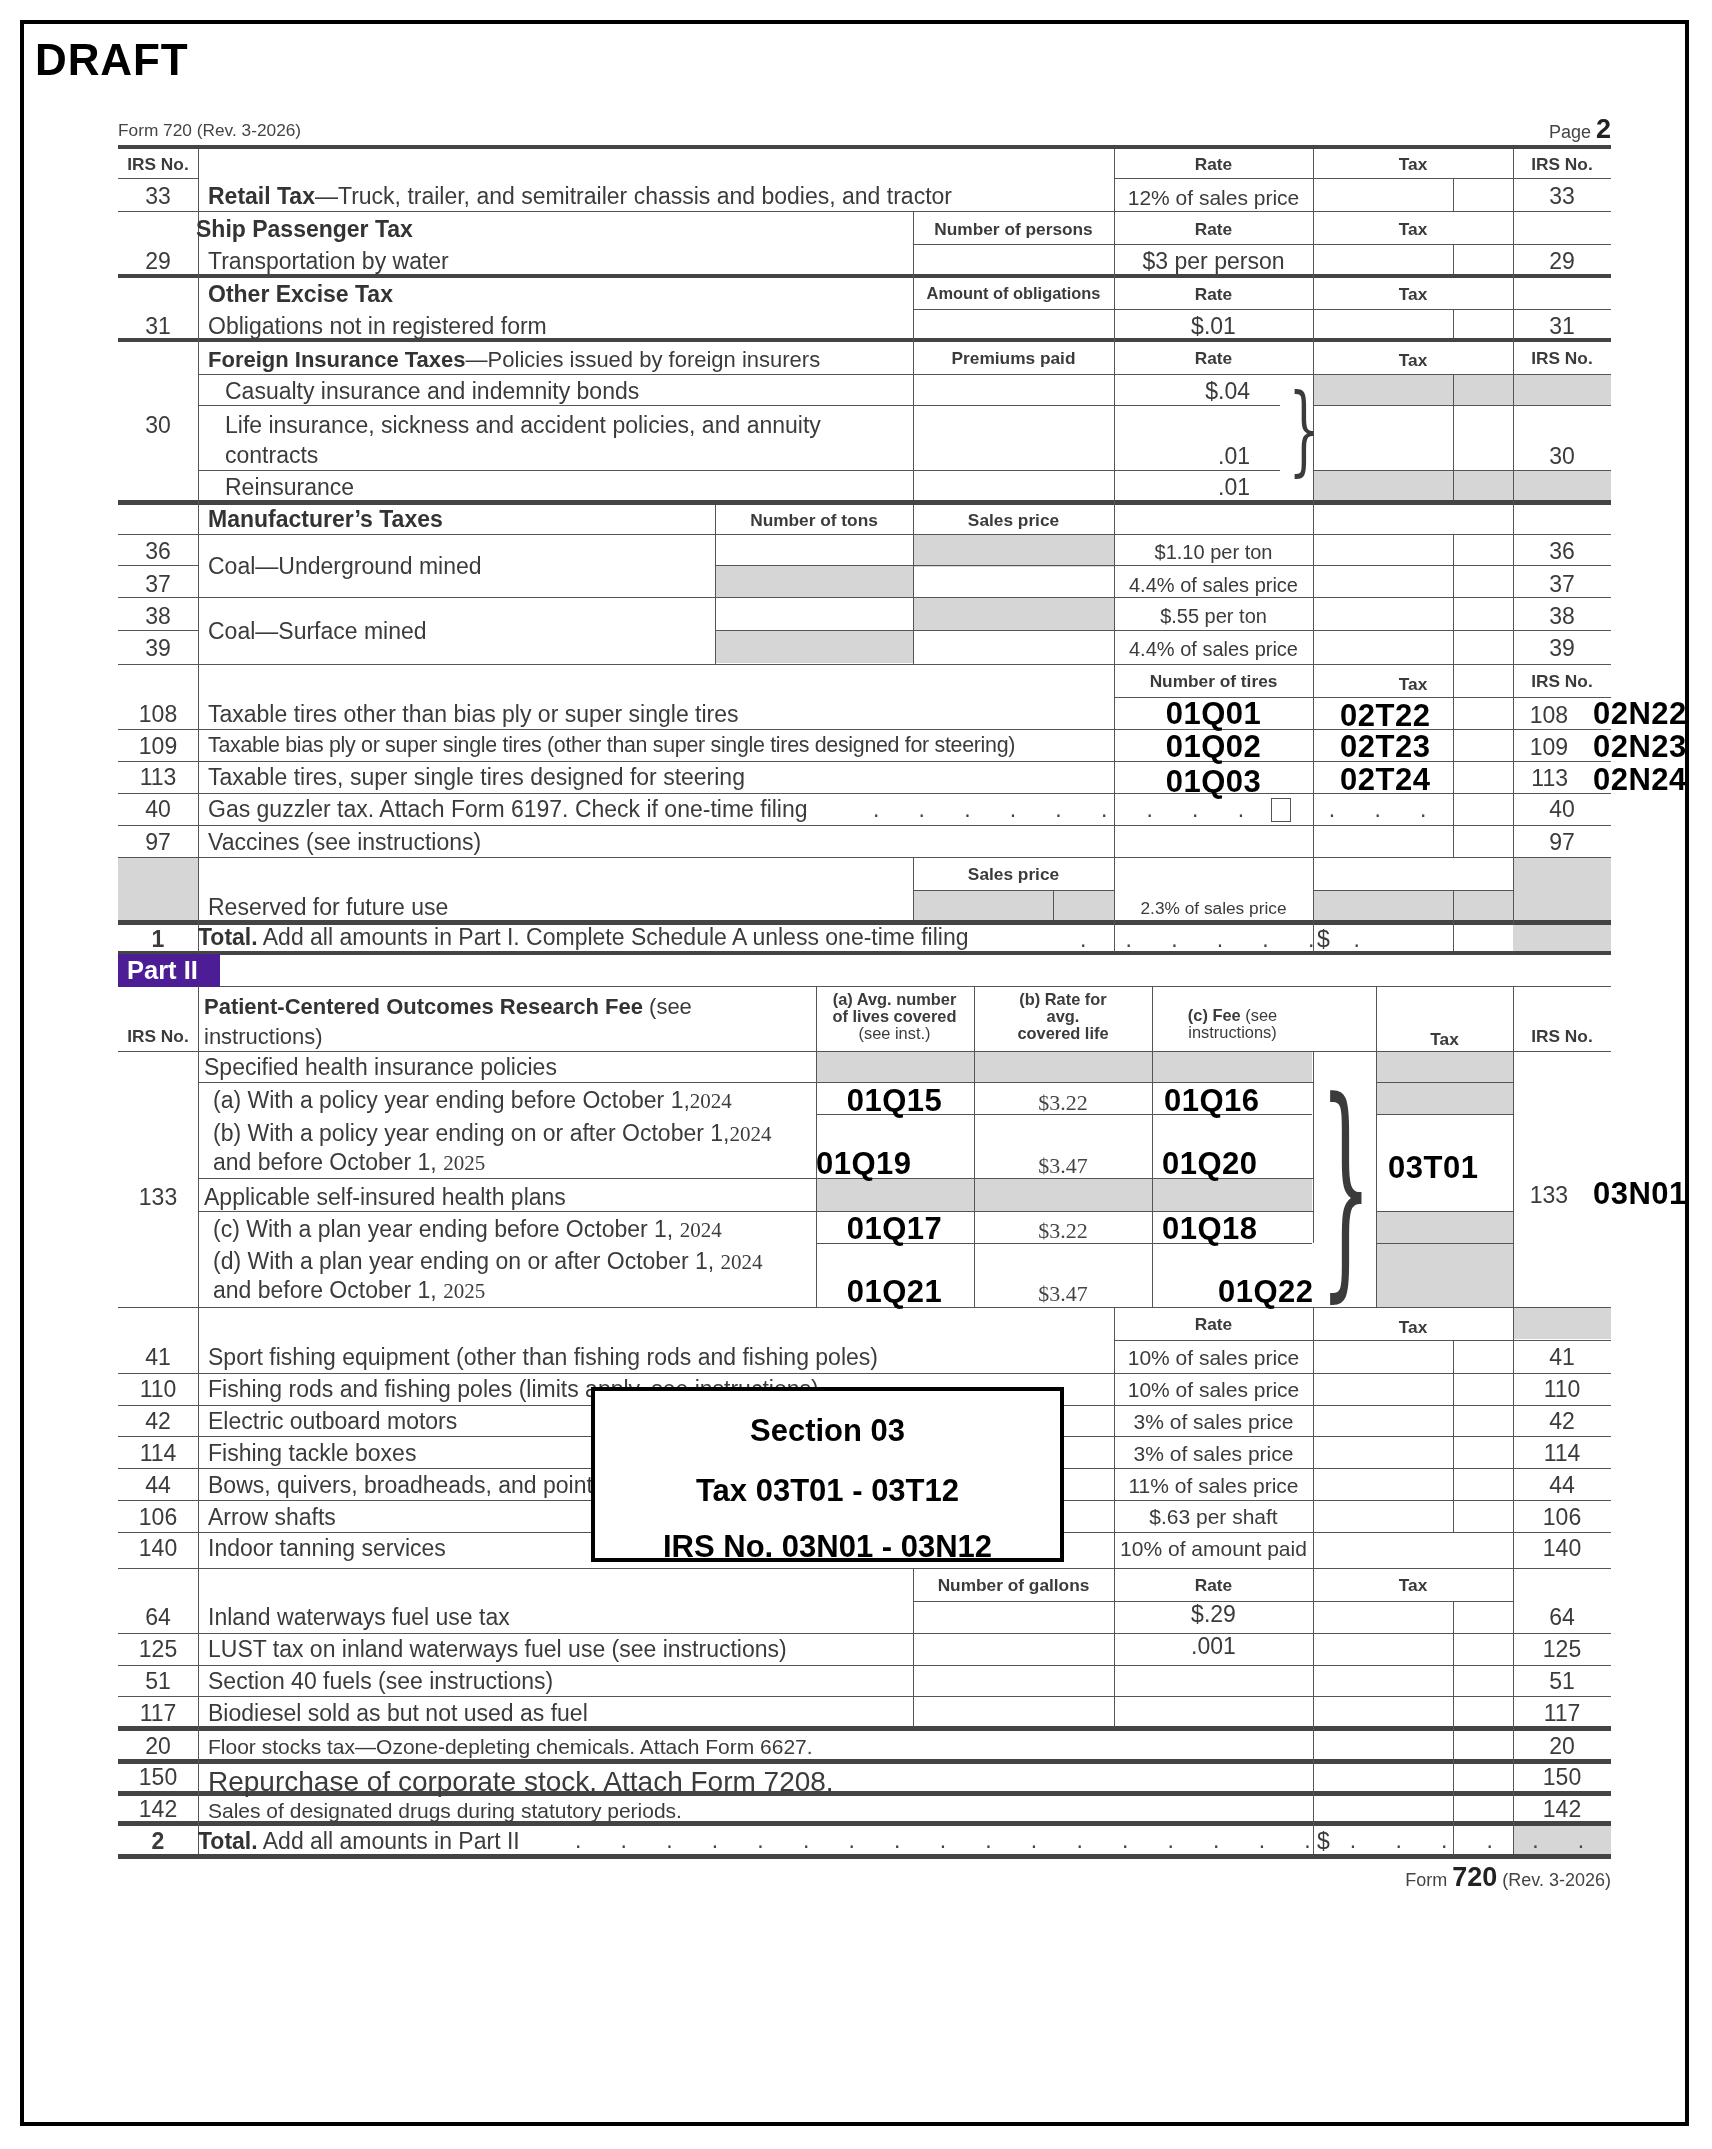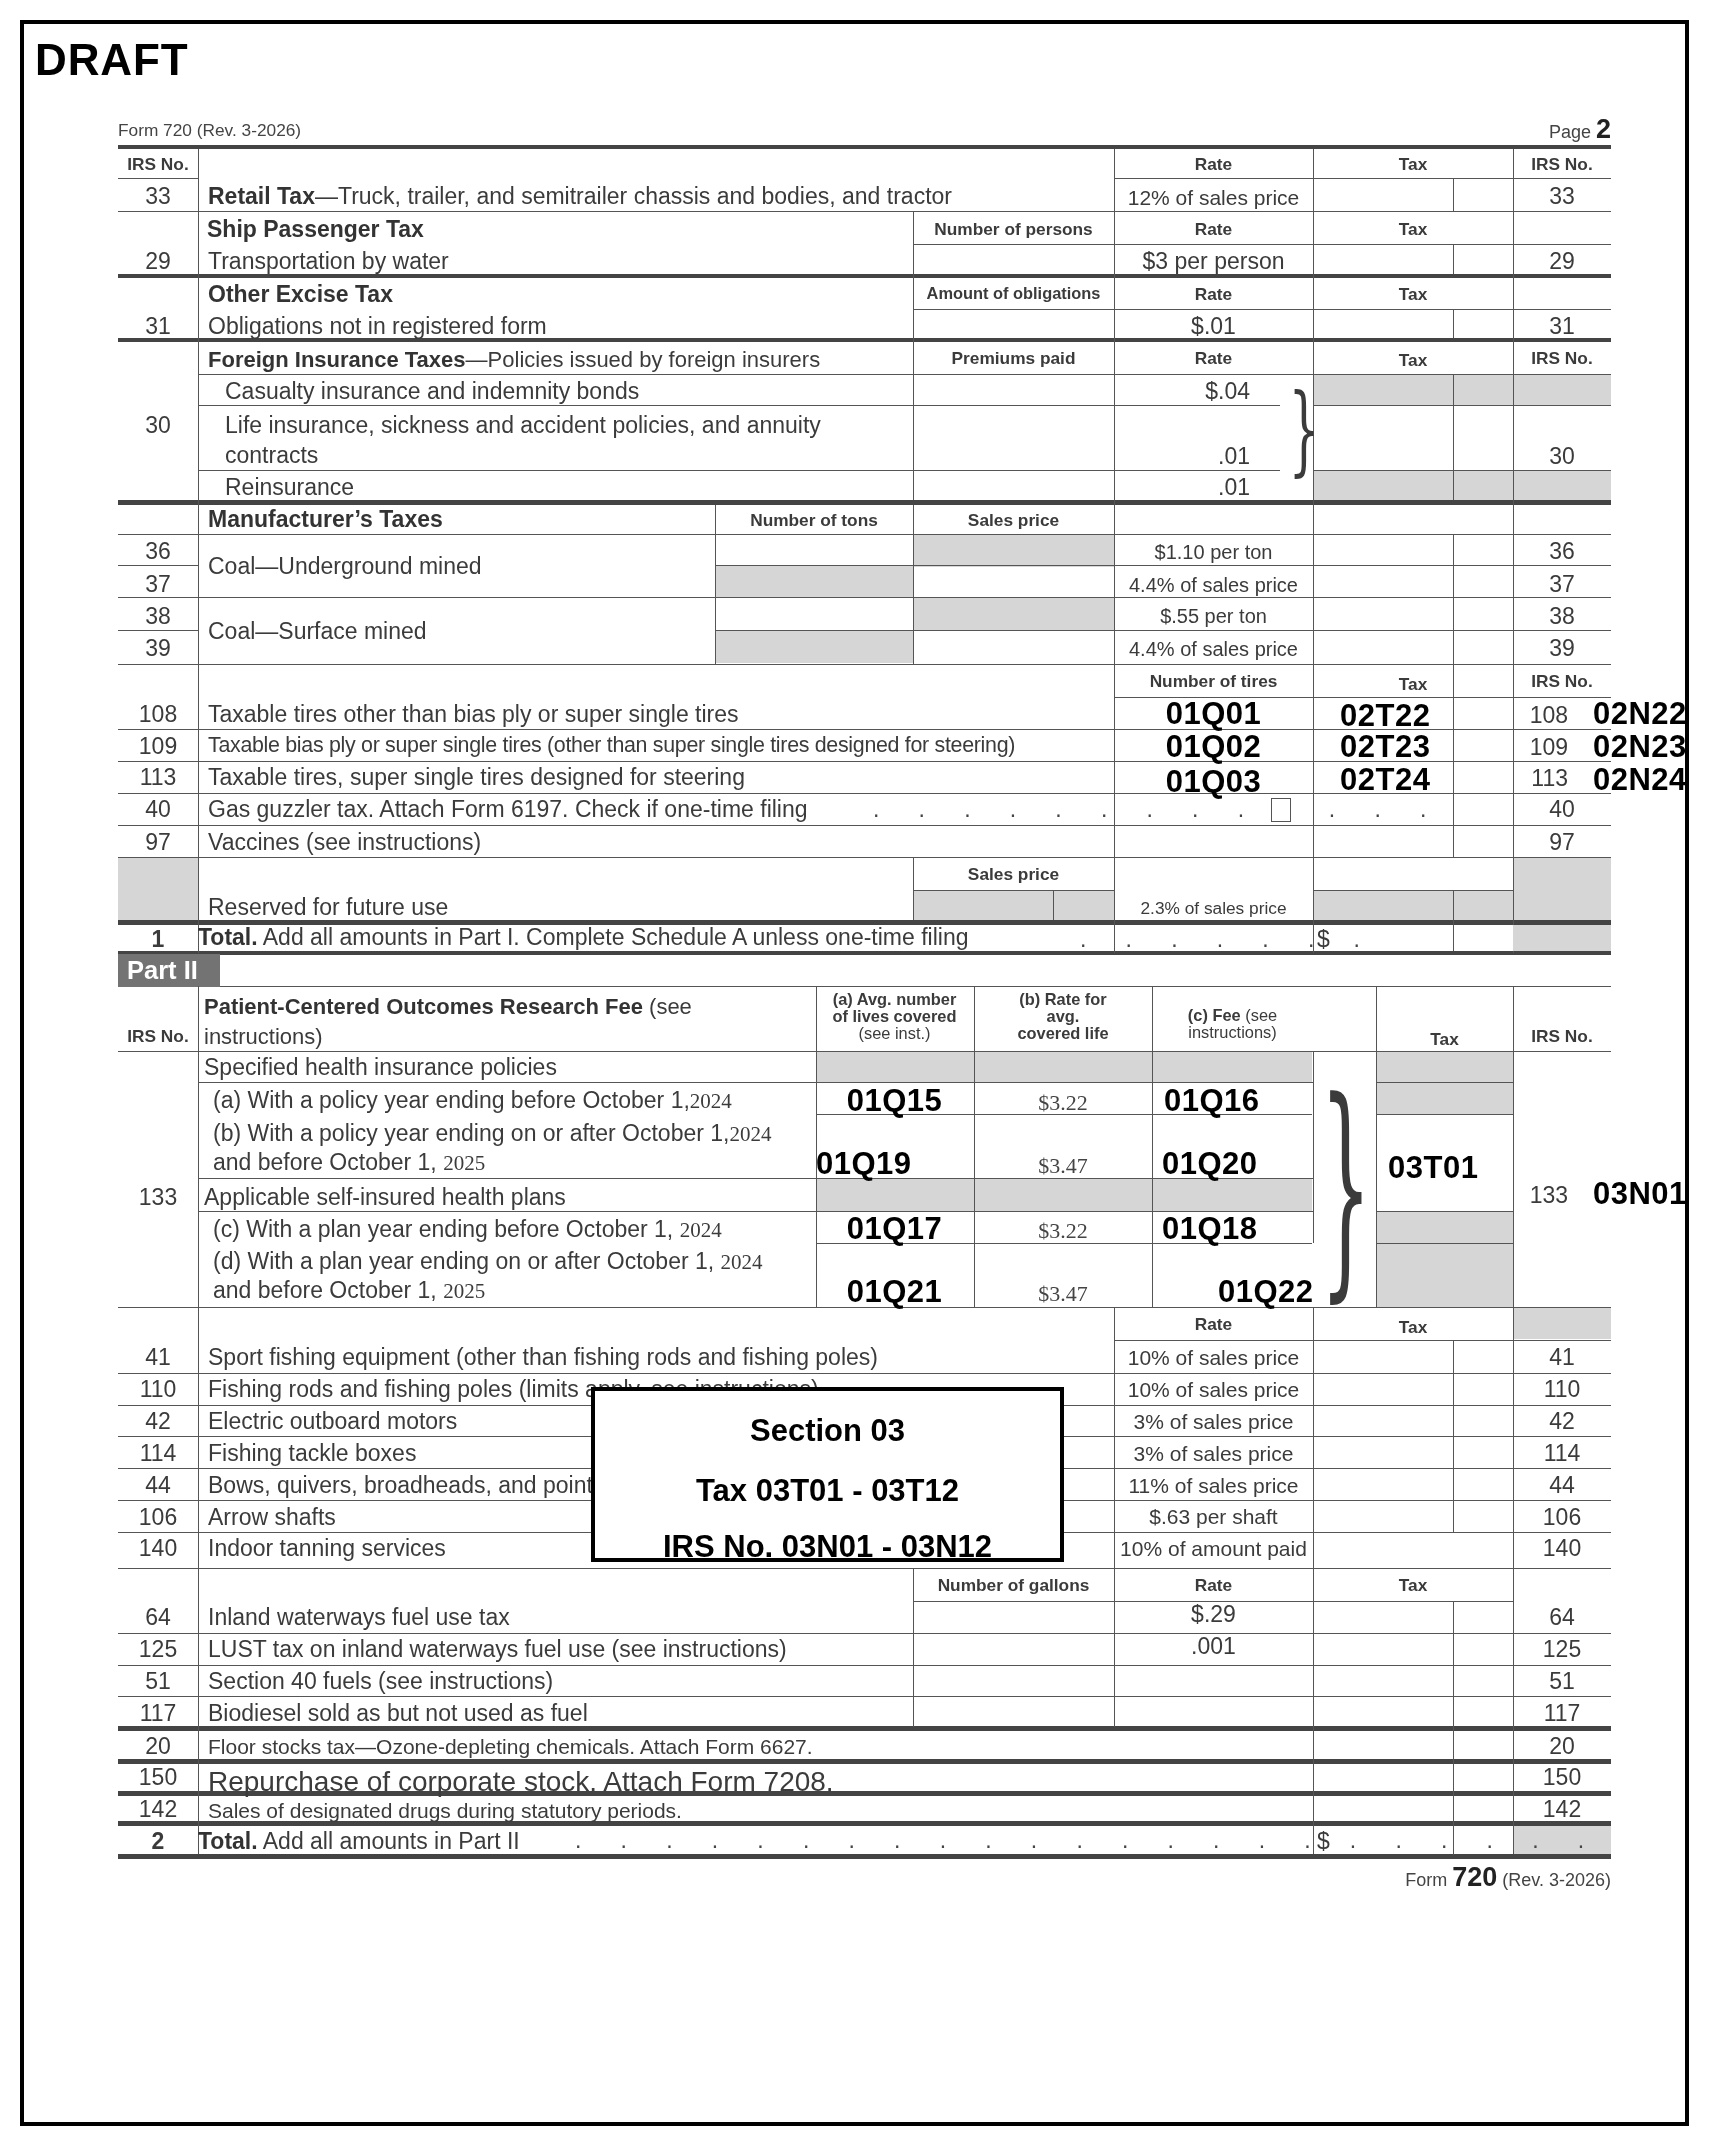--- a/index.html
+++ b/index.html
@@ -15,21 +15,21 @@
   .hthick { position: absolute; height: 5.5px; background: #444; }
   .vline { position: absolute; width: 0; border-left: 1.4px solid #555; }
   .shade { position: absolute; background: #d6d6d6; }
   .t { position: absolute; font-size: 23px; color: #3b3b3b; white-space: nowrap; line-height: 1; }
   .tb { font-weight: bold; color: #333; }
   .hdr { position: absolute; font-size: 17.3px; font-weight: bold; color: #3b3b3b; text-align: center; white-space: nowrap; line-height: 1.05; }
   .num { position: absolute; font-size: 23px; color: #3b3b3b; text-align: center; line-height: 1; }
   .code { position: absolute; font-size: 31px; font-weight: bold; color: #000; white-space: nowrap; line-height: 1; letter-spacing: 0.5px; }
   .serifval { position: absolute; font-family: "Liberation Serif", serif; font-size: 22px; color: #444; white-space: nowrap; line-height: 1; }
   .dots { position: absolute; font-size: 23px; letter-spacing: 16.4px; color: #444; white-space: nowrap; }
-  .part-badge { position: absolute; left: 118px; top: 954px; width: 102px; height: 33px; background: #737373; color: #fff; font-weight: bold; font-size: 25.5px; line-height: 33px; padding-left: 9px; box-sizing: border-box; }
+  .part-badge { position: absolute; left: 118px; top: 954px; width: 102px; height: 33px; background: #4c1d95; color: #fff; font-weight: bold; font-size: 25.5px; line-height: 33px; padding-left: 9px; box-sizing: border-box; }
   .section-box { position: absolute; left: 591px; top: 1387px; width: 473px; height: 175px; background: #fff; border: 4.5px solid #000; box-sizing: border-box; text-align: center; }
   .section-box div { position: absolute; left: 0; right: 0; font-size: 31px; font-weight: bold; color: #000; }
   .checkbox { position: absolute; width: 18px; height: 22px; border: 1.4px solid #555; background: #fff; }
   .brace { position: absolute; font-family: "DejaVu Serif", serif; color: #3b3b3b; line-height: 1; }
   .footer { position: absolute; right: 102px; top: 1862px; font-size: 18px; color: #444; }
   .footer b { font-size: 27px; color: #222; }
 </style>
 </head>
 <body>
 
@@ -106,21 +106,21 @@
   <div class="hdr" style="left:1114px;top:155px;width:199px;">Rate</div>
   <div class="hdr" style="left:1313px;top:155px;width:200px;">Tax</div>
   <div class="hdr" style="left:1513px;top:155px;width:98px;">IRS No.</div>
 
   <div class="num" style="left:118px;top:185px;width:80px;">33</div>
   <div class="t" style="left:208px;top:185px;"><span class="tb">Retail Tax</span><span>—Truck, trailer, and semitrailer chassis and bodies, and tractor</span></div>
   <div class="t" style="left:1114px;top:187px;width:199px;text-align:center;font-size:21px;">12% of sales price</div>
   <div class="abs" style="left:1313px;top:179px;width:140px;height:32px;"></div>
   <div class="num" style="left:1513px;top:185px;width:98px;">33</div>
 
-  <div class="t tb" style="left:207px;top:218px;">Ship Passenger Tax</div>
+  <div class="t tb" style="left:196px;top:218px;">Ship Passenger Tax</div>
   <div class="hdr" style="left:913px;top:220px;width:201px;">Number of persons</div>
   <div class="hdr" style="left:1114px;top:220px;width:199px;">Rate</div>
   <div class="hdr" style="left:1313px;top:220px;width:200px;">Tax</div>
   <div class="num" style="left:118px;top:250px;width:80px;">29</div>
   <div class="t" style="left:208px;top:250px;">Transportation by water</div>
   <div class="abs" style="left:913px;top:245px;width:201px;height:29px;"></div>
   <div class="t" style="left:1114px;top:250px;width:199px;text-align:center;">$3 per person</div>
   <div class="abs" style="left:1313px;top:245px;width:140px;height:29px;"></div>
   <div class="num" style="left:1513px;top:250px;width:98px;">29</div>
 

